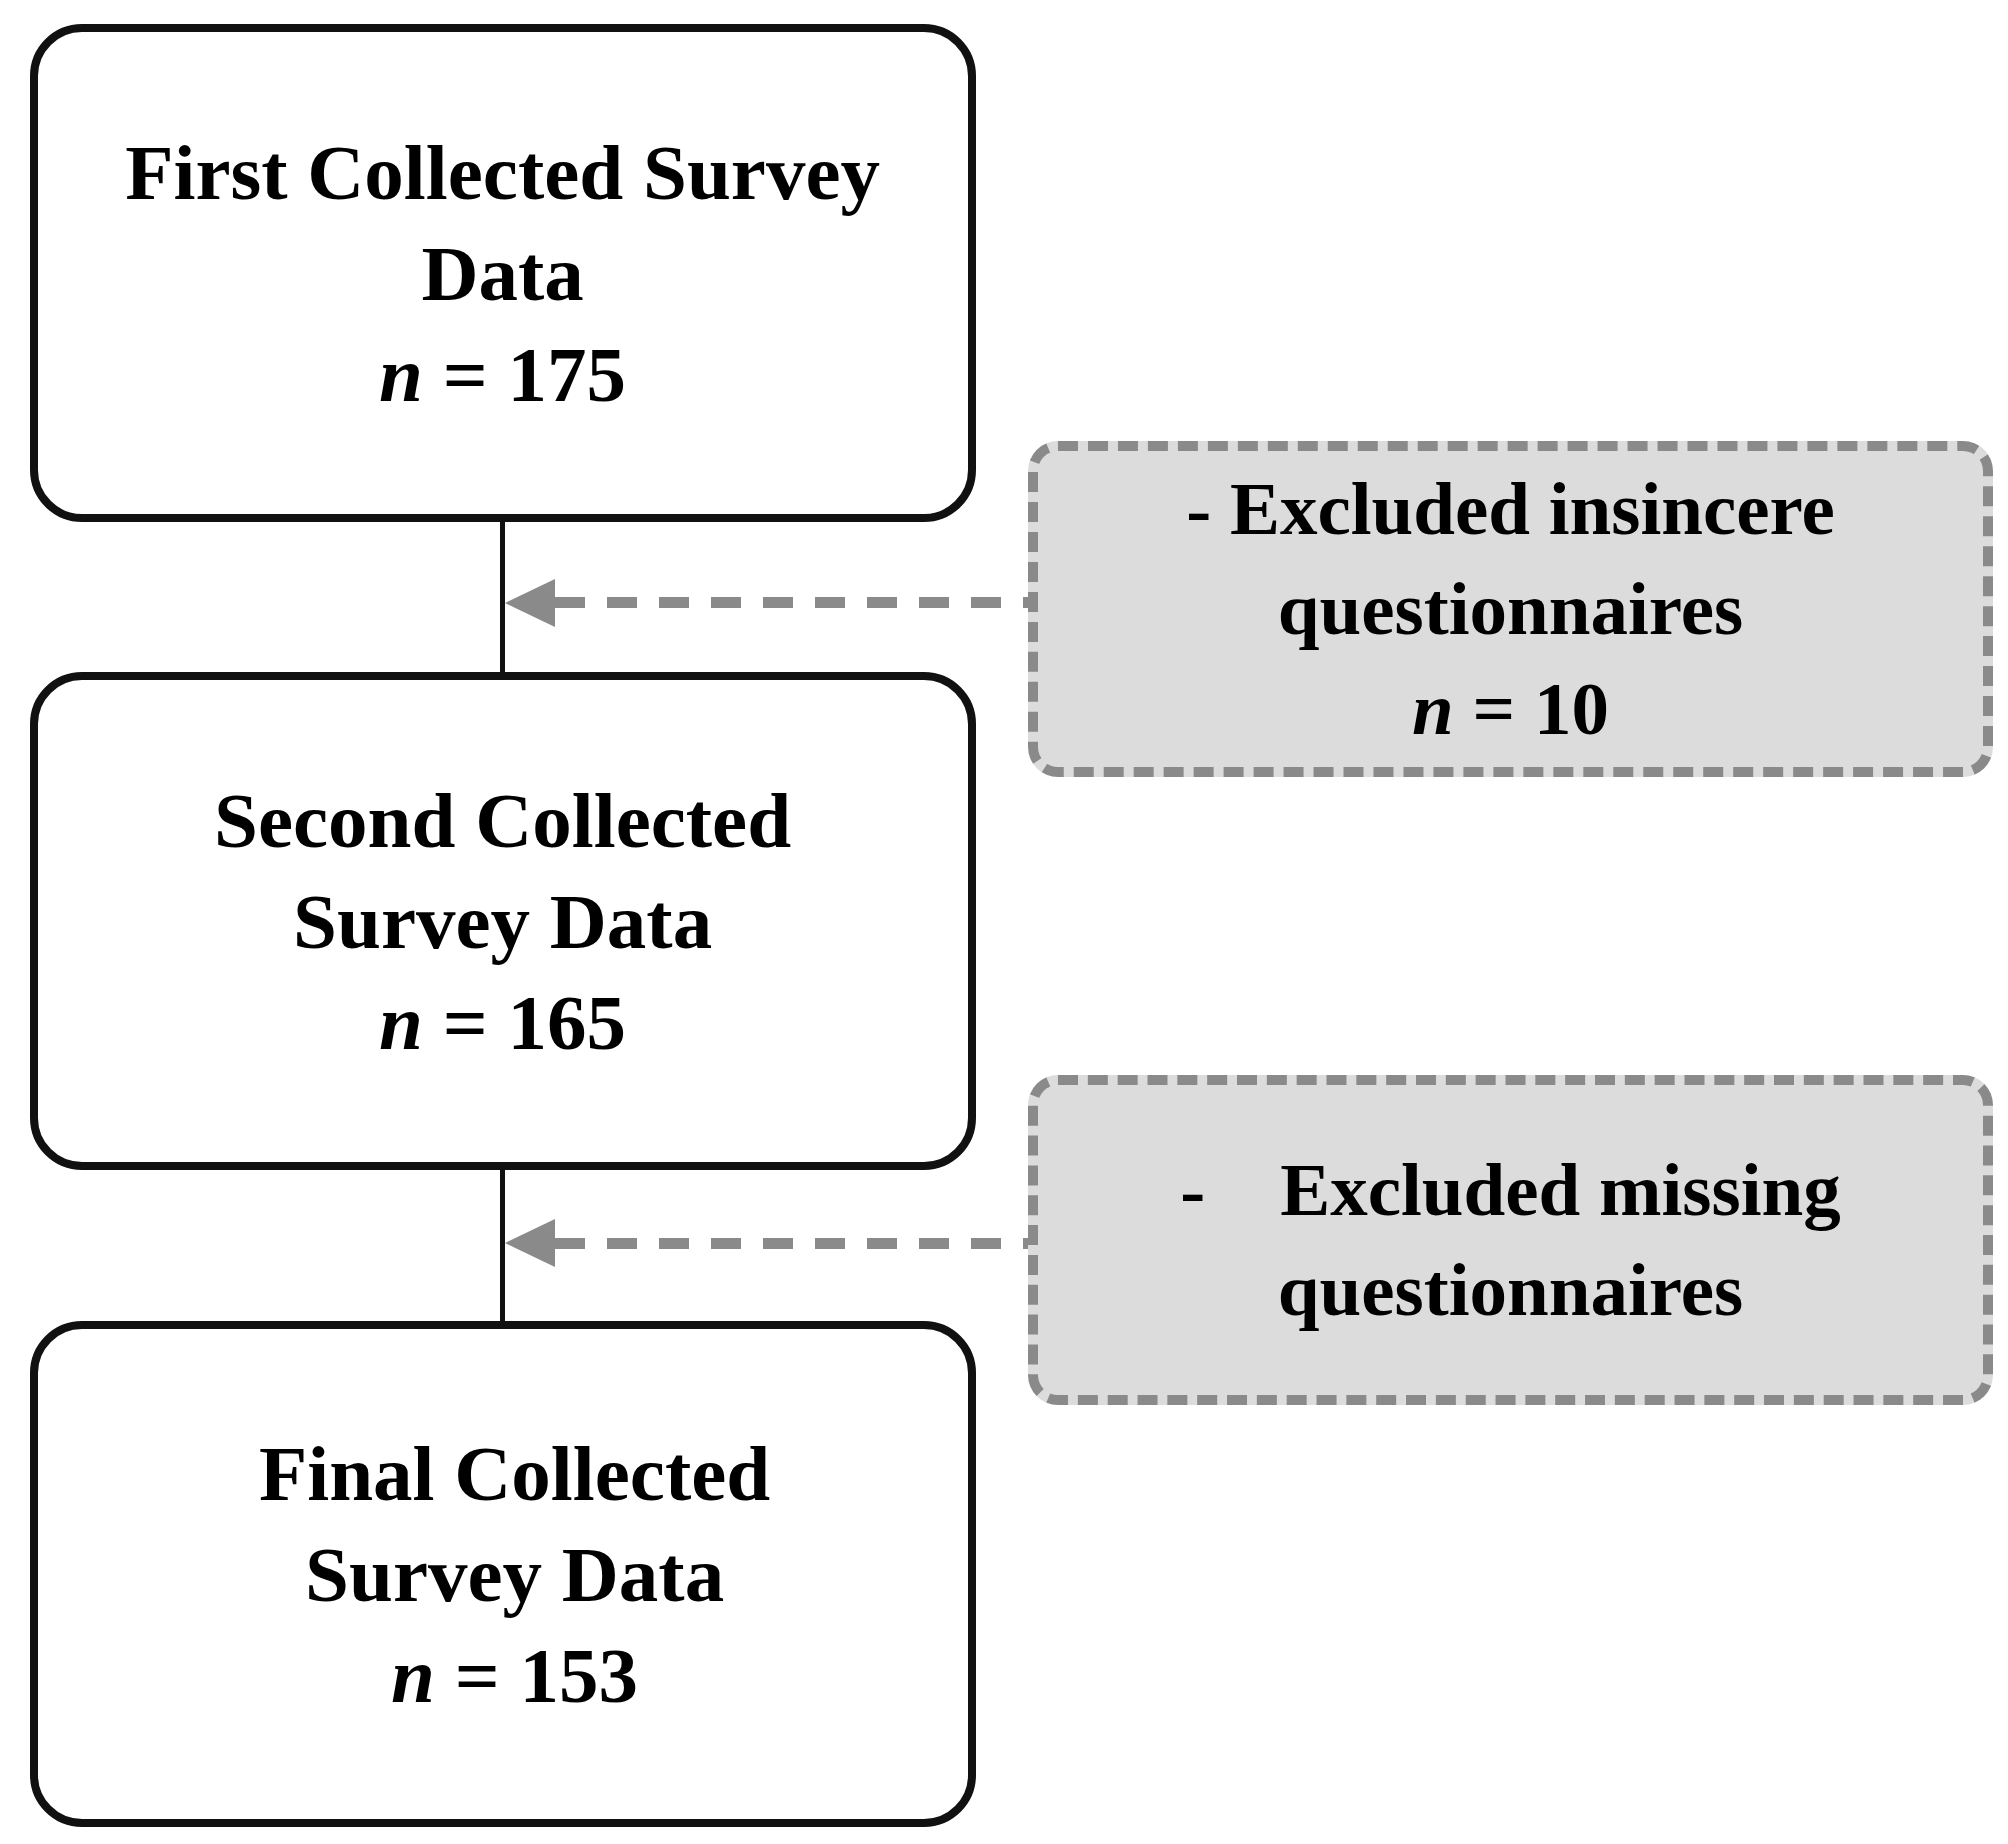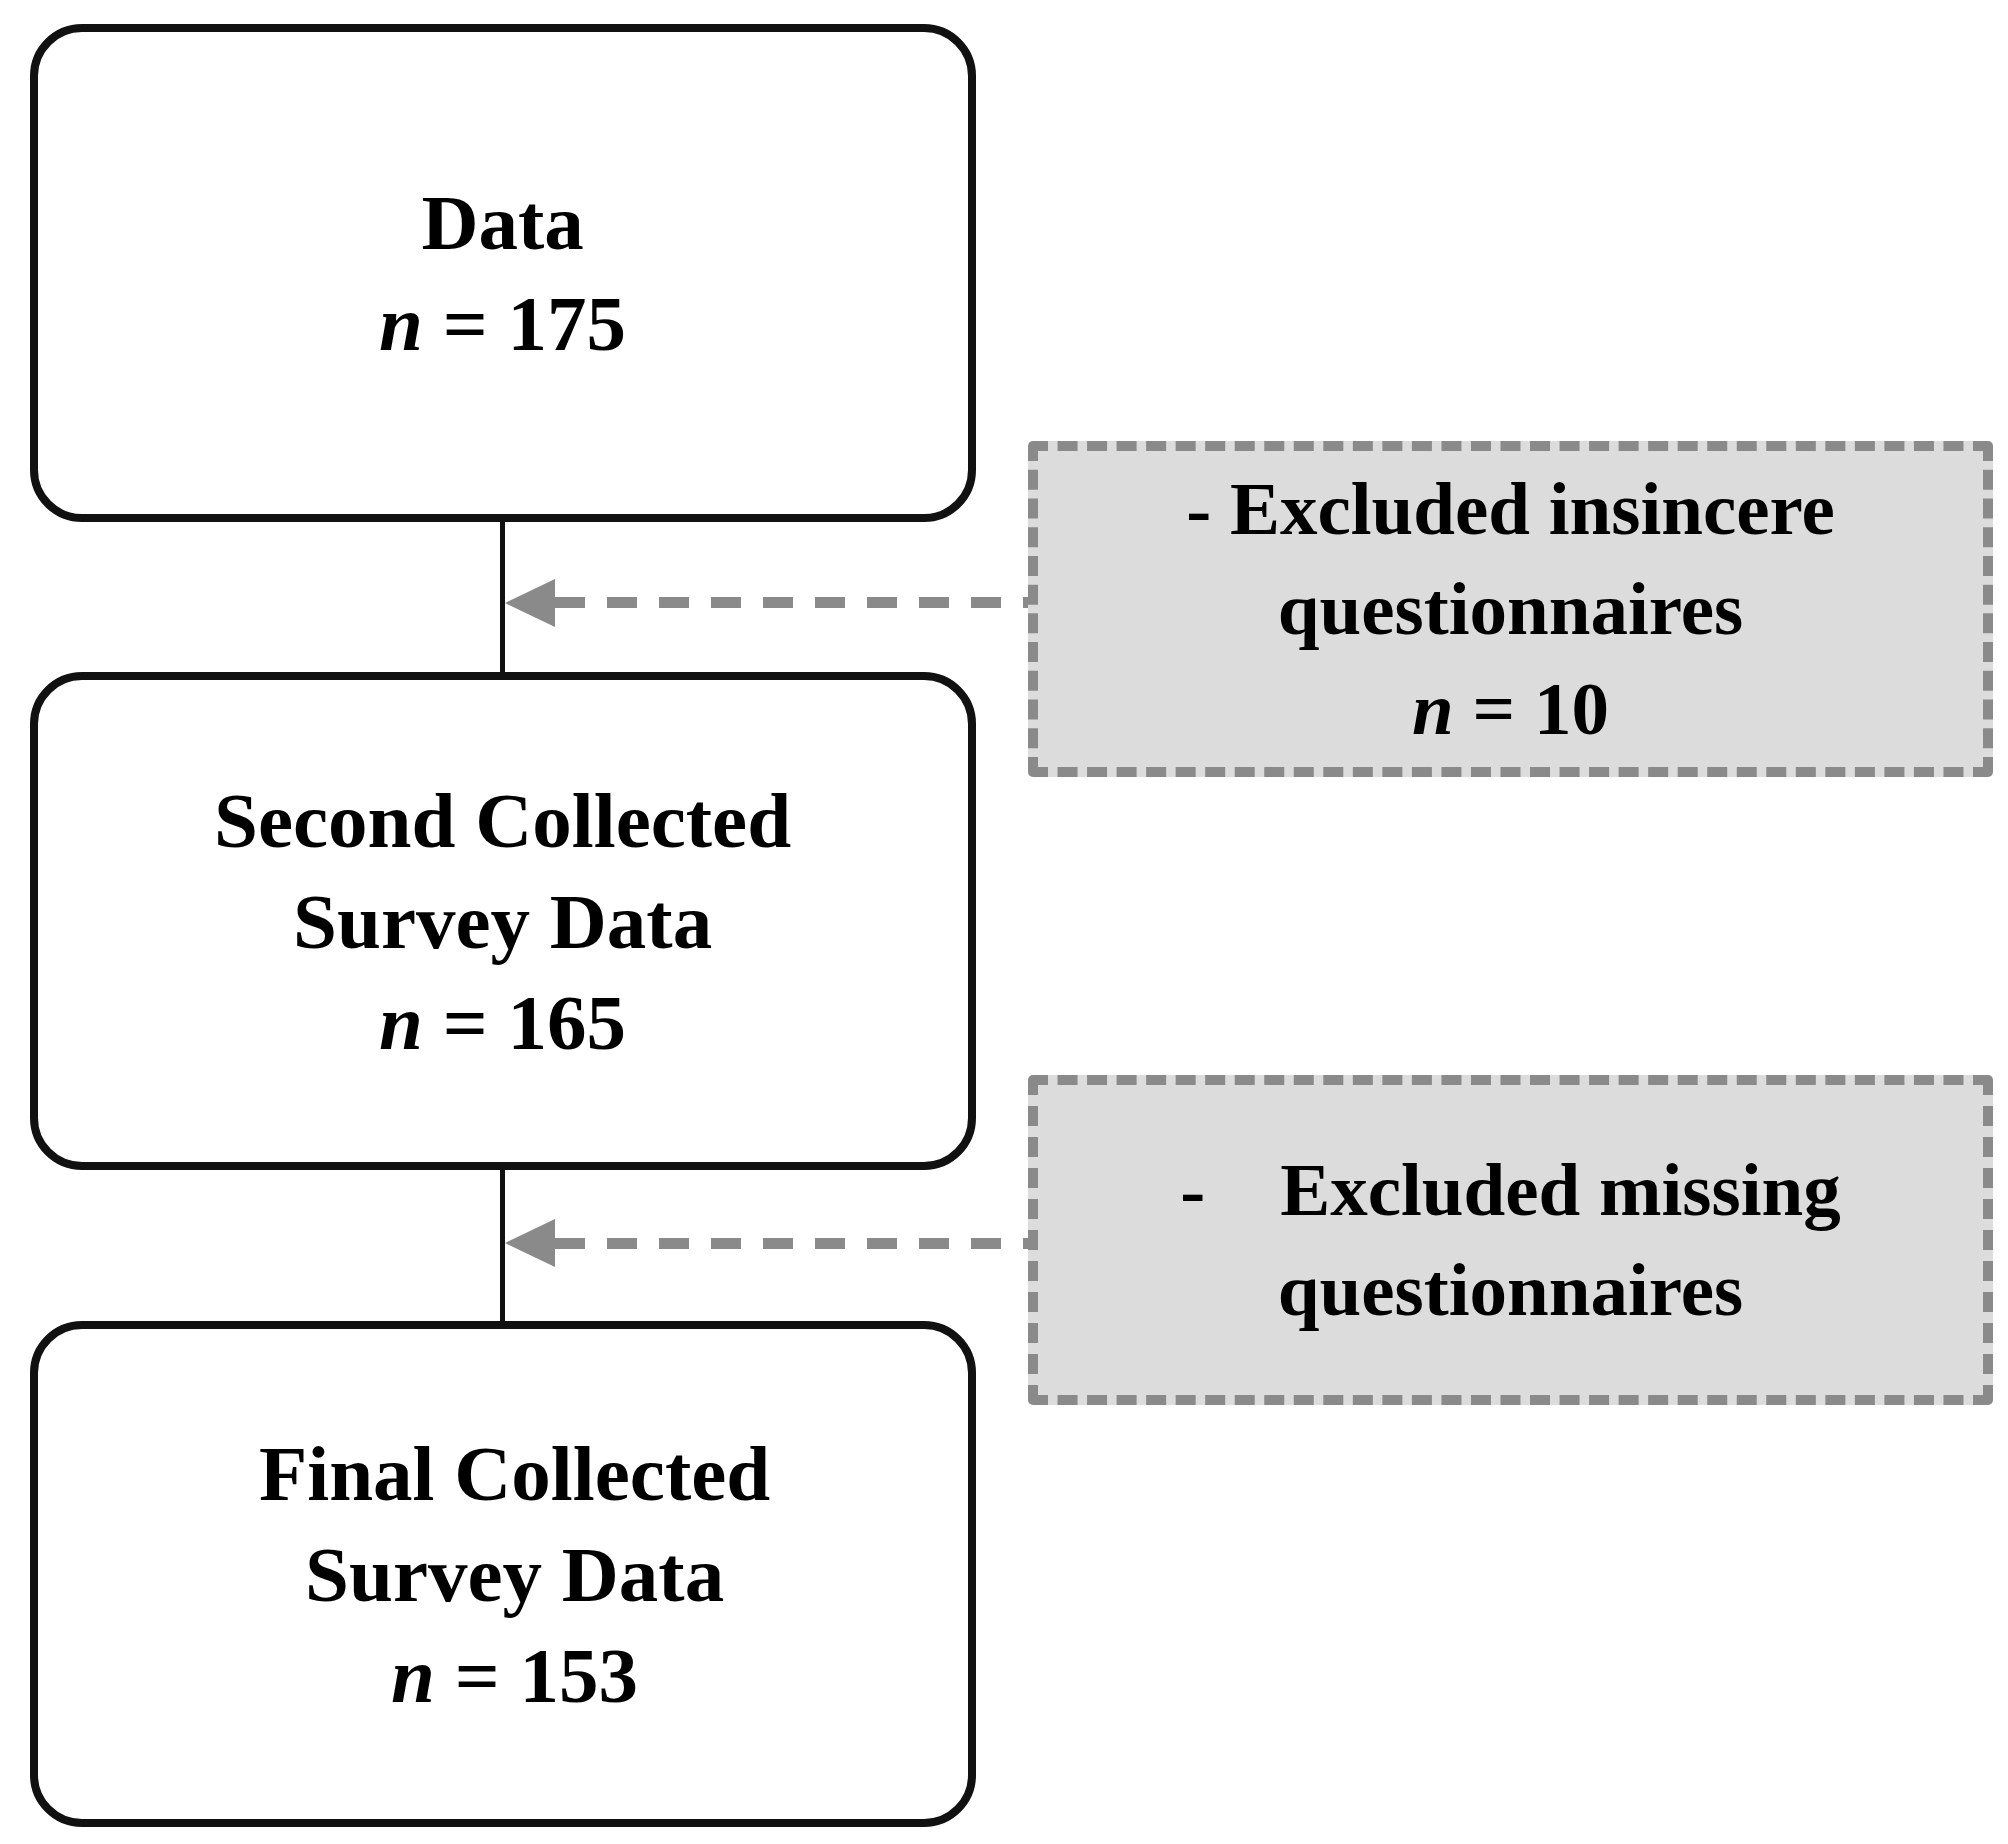--- a/index.html
+++ b/index.html
@@ -31,21 +31,21 @@
   }
   .node1 { top: 24px;   height: 498px; }
   .node2 { top: 672px;  height: 498px; }
   .node3 { top: 1321px; height: 506px; padding-left: 24px; }
   .exclusion {
     position: absolute;
     left: 1028px;
     width: 965px;
     background: #dcdcdc;
     border: 10.7px dashed #8a8a8a;
-    border-radius: 5px;
+    border-radius: 30px;
     box-sizing: border-box;
     display: flex;
     flex-direction: column;
     justify-content: center;
     align-items: center;
     text-align: center;
     font-size: 75px;
     line-height: 100px;
   }
   .exc1 { top: 441px;  height: 336px; }
@@ -77,20 +77,21 @@
   }
   .ah1 { left: 505px; top: 579px; }
   .ah2 { left: 505px; top: 1219px; }
 </style>
 </head>
 <body>
 
 <div class="canvas">
 
   <div class="node node1">
+    <div class="line">First Collected Survey</div>
     <div class="line">Data</div>
     <div class="line"><span class="nvar">n</span><span> = 175</span></div>
   </div>
 
   <div class="node node2">
     <div class="line">Second Collected</div>
     <div class="line">Survey Data</div>
     <div class="line"><span class="nvar">n</span><span> = 165</span></div>
   </div>
 

